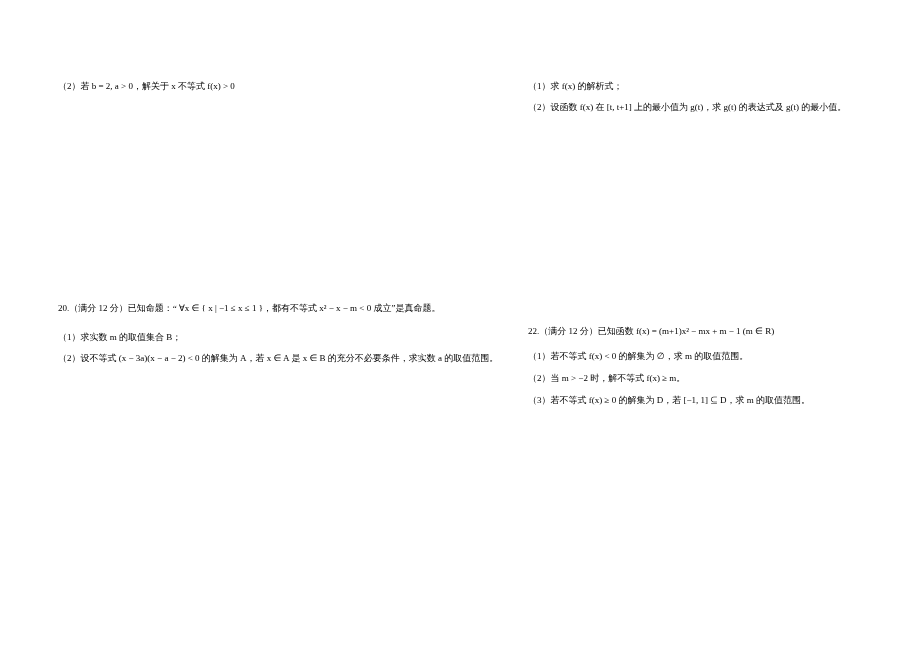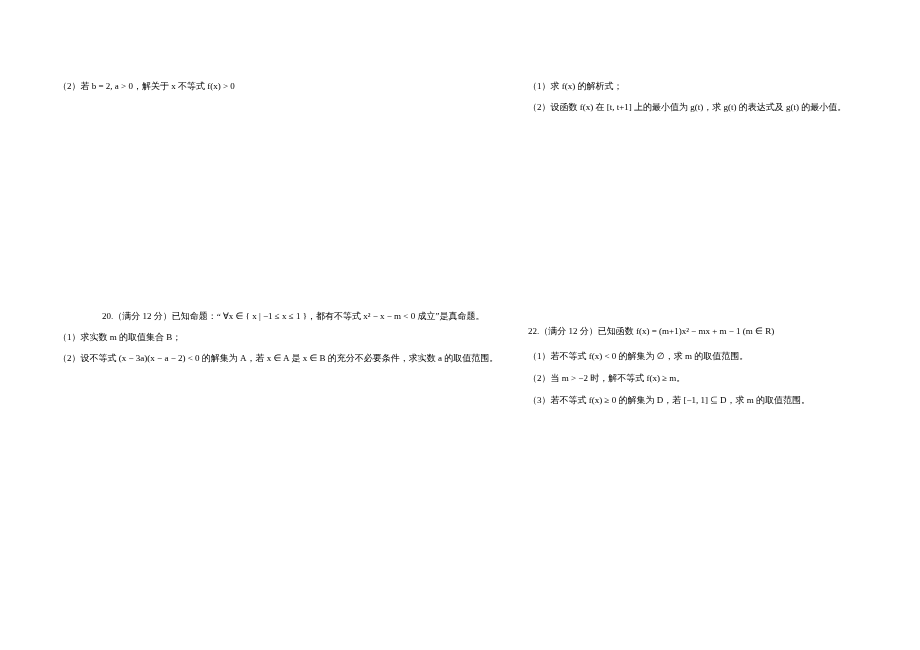--- a/index.html
+++ b/index.html
@@ -26,21 +26,21 @@
     left: 58px;
   }
   .col-right {
     left: 528px;
   }
   .line {
     line-height: 1.9;
     white-space: nowrap;
   }
   .q19-2 { top: 78px; }
-  .q20-h { top: 308px; margin-left: 44px; }
+  .q20-h { top: 300px; }
   .q20-1 { top: 329px; }
   .q20-2 { top: 350px; }
   .q21-h { top: 555px; }
   .q21-1 { top: 78px; }
   .q21-2 { top: 99px; }
   .q22-h { top: 323px; }
   .q22-1 { top: 348px; }
   .q22-2 { top: 370px; }
   .q22-3 { top: 392px; }
 </style>

